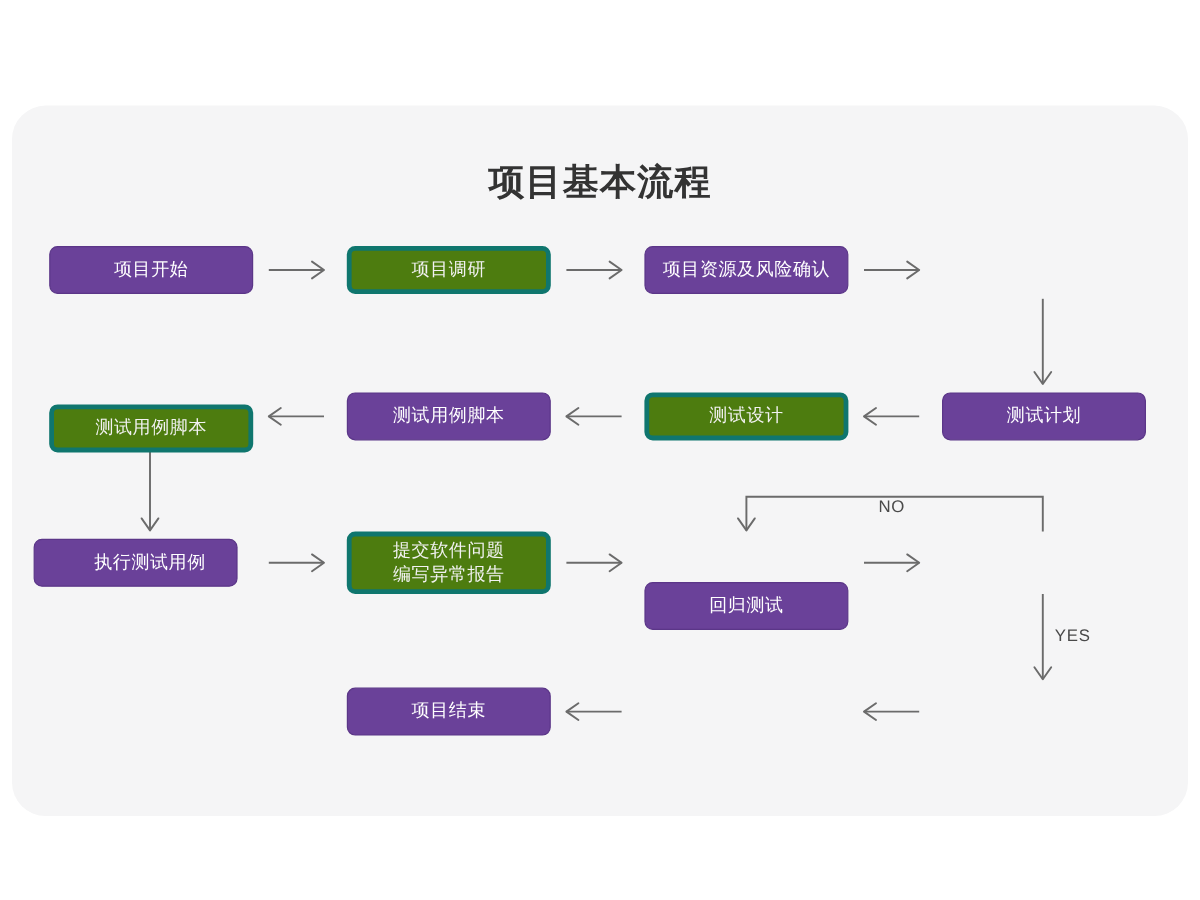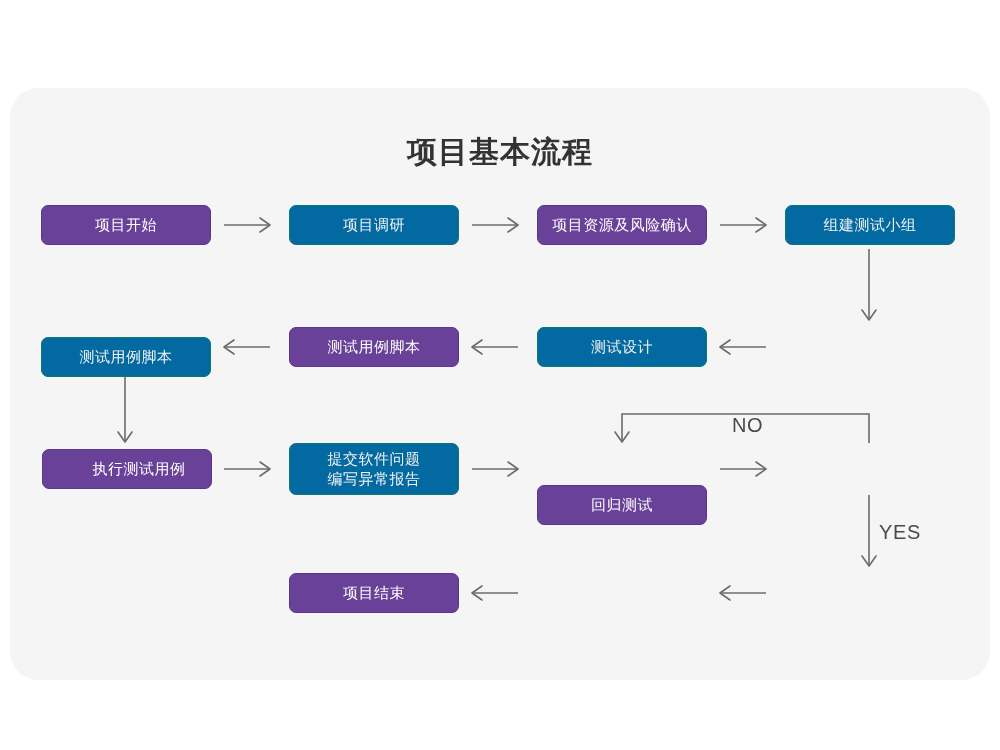--- a/index.html
+++ b/index.html
@@ -56,22 +56,22 @@
     letter-spacing: 0.5px;
     white-space: pre-line;
     user-select: none;
   }
   .node.purple {
     background: #6a4199;
     border: 1px solid #5b3688;
     color: #ffffff;
   }
   .node.gray {
-    background: #0369a1;
-    border: 1px solid #0f766e;
+    background: #4d7c0f;
+    border: 4px solid #0f766e;
     color: #f2f2f2;
   }
   
   #wires {
     position: absolute;
     left: 0; top: 0;
     width: 1000px; height: 750px;
     pointer-events: none;
   }
   .wire {
@@ -81,21 +81,21 @@
   }
   .head {
     fill: none;
     stroke: #6b6b6b;
     stroke-width: 1.6;
     stroke-linecap: round;
     stroke-linejoin: round;
   }
   .edge-label {
     position: absolute;
-    font-size: 20px;
+    font-size: 14px;
     color: #4a4a4a;
     letter-spacing: 0.6px;
     user-select: none;
   }
 </style>
 </head>
 <body>
 
 <div id="stage">
 
@@ -180,26 +180,26 @@
       <polyline class="head" points="482,586 472,593 482,600"></polyline>
     </g>
   </svg>
 
   <div class="edge-label" style="left:732px; top:414px;">NO</div>
   <div class="edge-label" style="left:879px; top:521px;">YES</div>
 
   <div class="node purple" style="left:41px;  top:205px; width:170px; height:40px;">项目开始</div>
   <div class="node gray" style="left:289px; top:205px; width:170px; height:40px;">项目调研</div>
   <div class="node purple" style="left:537px; top:205px; width:170px; height:40px;">项目资源及风险确认</div>
-  <div class="node gray" style="left:785px; top:205px; width:170px; height:40px;">组建测试小组</div>
 
   <div class="node gray" style="left:41px;  top:327px; width:170px; height:40px;margin-top:10px;">测试用例脚本</div>
   <div class="node purple" style="left:289px; top:327px; width:170px; height:40px;">测试用例脚本</div>
   <div class="node gray" style="left:537px; top:327px; width:170px; height:40px;">测试设计</div>
-
-  <div class="node purple" style="left:42px;  top:449px; width:170px; height:40px;padding-left:24px;">执行测试用例</div>
+  <div class="node purple" style="left:785px; top:327px; width:170px; height:40px;">测试计划</div>
+
+  <div class="node purple" style="left:28px;  top:449px; width:170px; height:40px;padding-left:24px;">执行测试用例</div>
   <div class="node gray" style="left:289px; top:443px; width:170px; height:52px;">提交软件问题
 编写异常报告</div>
   <div class="node purple" style="left:537px; top:449px; width:170px; height:40px;margin-top:36px;">回归测试</div>
 
   <div class="node purple" style="left:289px; top:573px; width:170px; height:40px;">项目结束</div>
 
 </div>
 
 </body></html>

